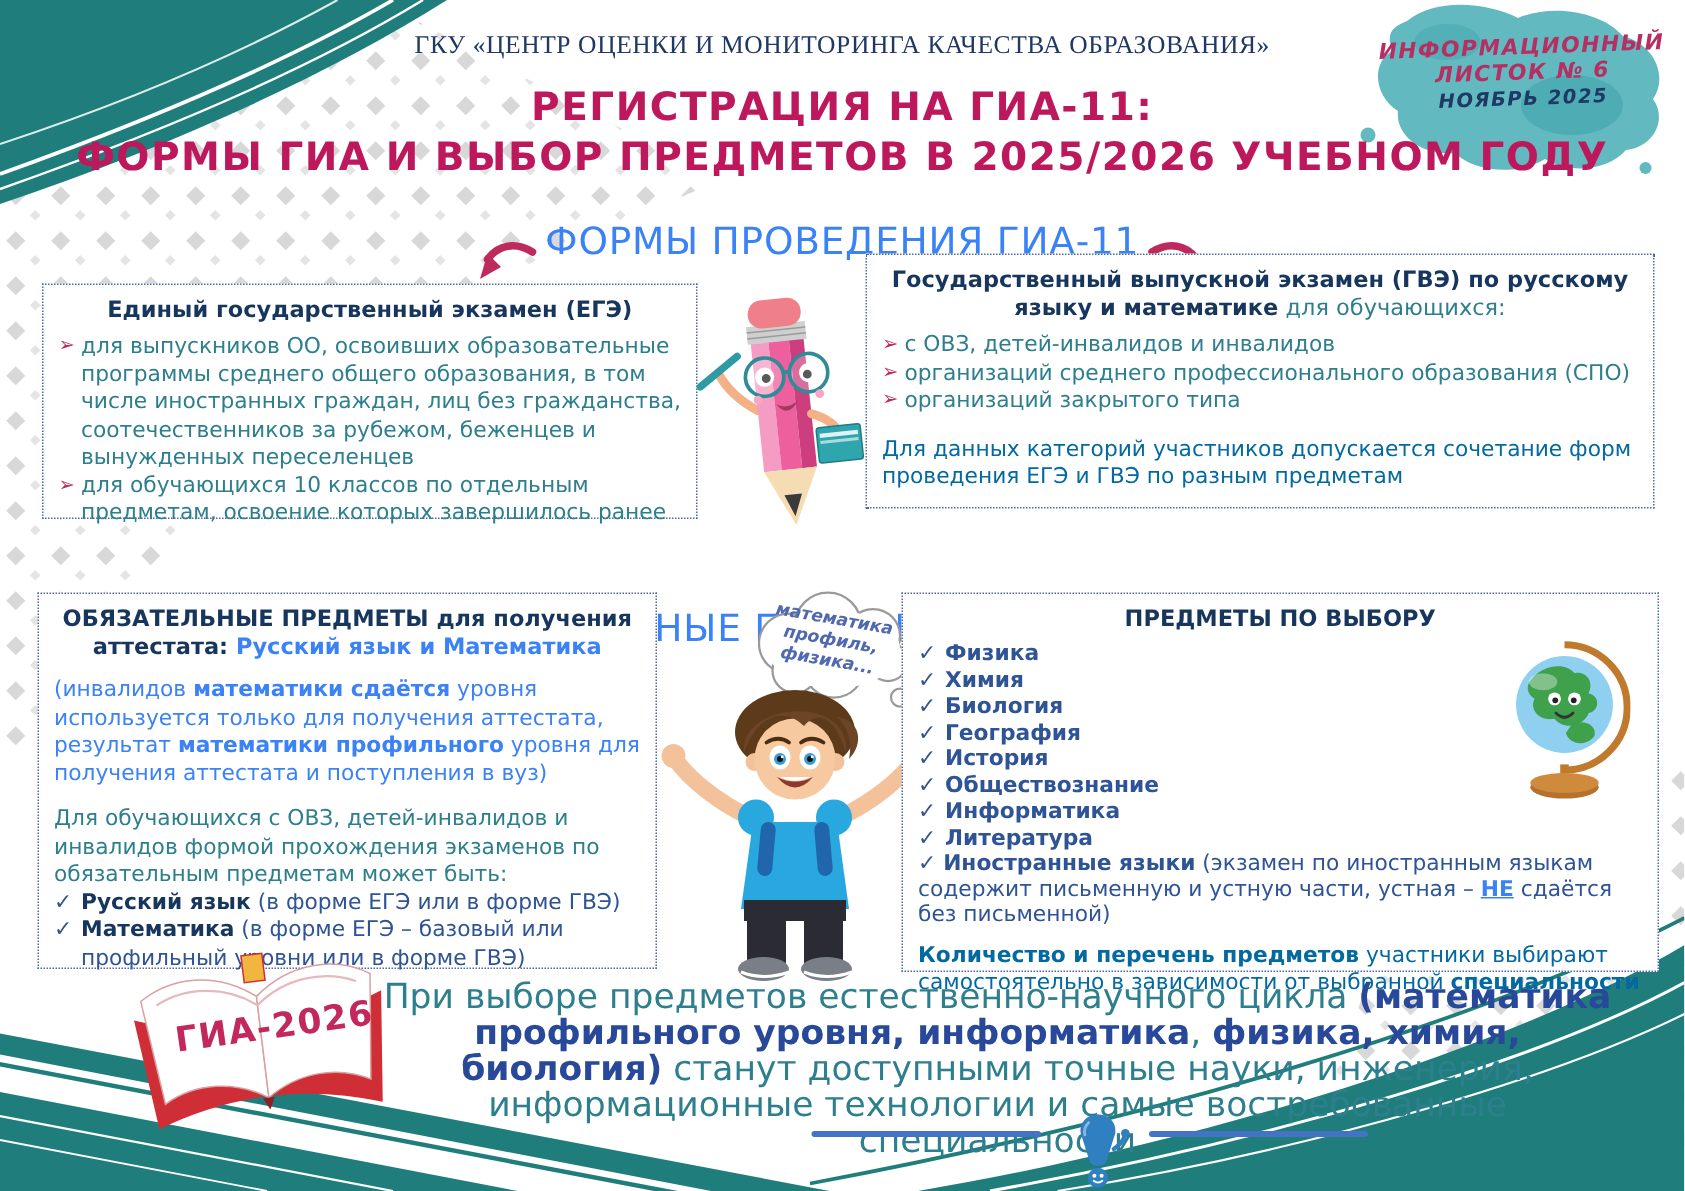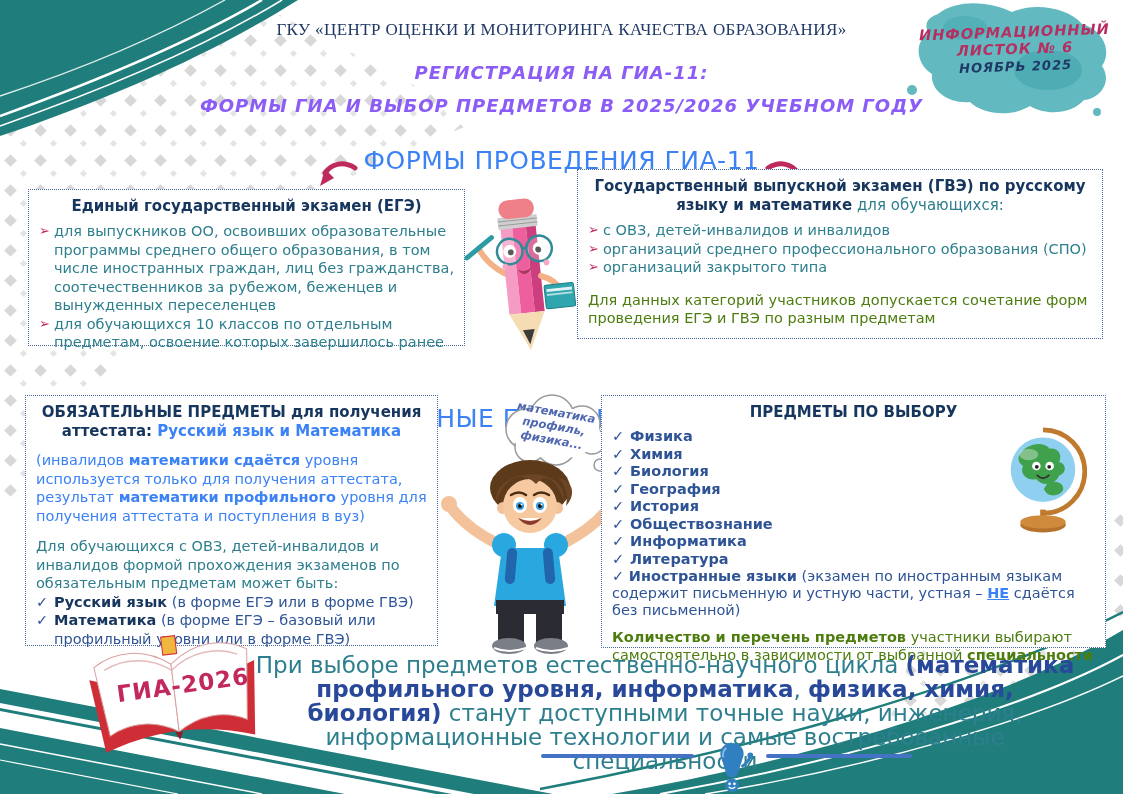--- a/index.html
+++ b/index.html
@@ -3,31 +3,31 @@
 <meta charset="utf-8">
 <style>
   html,body{margin:0;padding:0;}
   .page{position:relative;width:1123px;height:794px;background:#ffffff;overflow:hidden;
         font-family:"DejaVu Sans",sans-serif;}
   svg{display:block;}
   .abs{position:absolute;}
 
   
   .navy{color:#17365d;} .blue{color:#2f5496;} .tealtx{color:#2e7f8e;}
-  .crim{color:#4d7c0f;} .red{color:#3b82f6;} .bold{font-weight:bold;}
+  .crim{color:#0369a1;} .red{color:#3b82f6;} .bold{font-weight:bold;}
 
   
   .org-header{left:0;right:0;top:20px;text-align:center;
     font-family:"Liberation Serif",serif;font-weight:normal;font-size:17px;
     letter-spacing:.4px;color:#1f3864;}
   .badge{left:915px;top:24px;width:200px;text-align:center;transform:rotate(-2deg);line-height:17px;}
   .badge .b1{font-weight:bold;font-size:14.5px;color:#b62e62;letter-spacing:1px;font-style:italic;display:block;}
   .badge .b3{font-weight:bold;font-size:13px;color:#1f3864;font-style:italic;letter-spacing:1px;display:block;}
-  .main-title{left:0;right:0;top:56px;text-align:center;color:#8b5cf6;
-    font-weight:bold;font-size:18px;line-height:33px;letter-spacing:1px;font-style:italic;}
+  .main-title{left:0;right:0;top:56px;text-align:center;color:#be185d;
+    font-weight:bold;font-size:26px;line-height:33px;letter-spacing:1px;}
 
   
   .sec-head{left:0;right:0;display:flex;justify-content:center;align-items:flex-start;gap:6px;}
   .sec-head .txt{font-size:25px;color:#3b82f6;letter-spacing:.5px;white-space:nowrap;}
   .arrow-svg{width:40px;height:30px;}
   .flip{transform:scaleX(-1);}
   .mt1{margin-top:14px;}
 
   
   .ibox{background:#fff;border:1.5px dotted #4a69a5;box-sizing:border-box;

